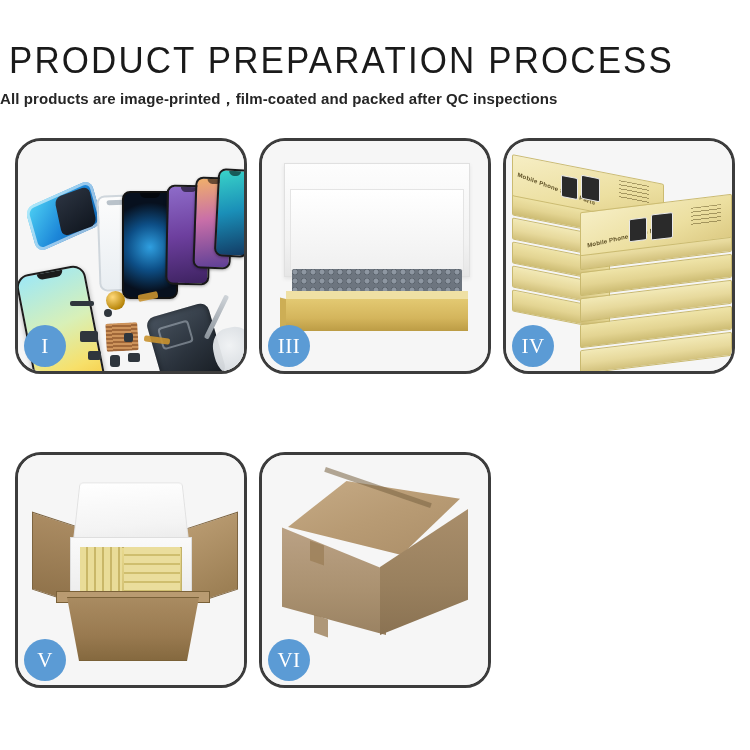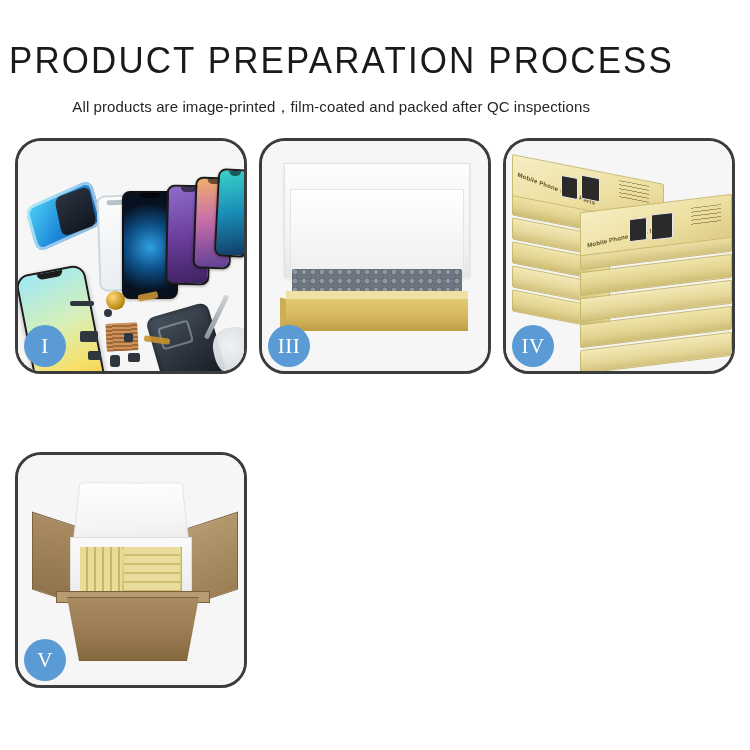--- a/index.html
+++ b/index.html
@@ -14,39 +14,39 @@
     font-family: "Liberation Sans", sans-serif;
     position: relative;
   }
 
   
   #header {
     position: absolute;
     top: 0; left: 0;
     width: 598px;
     height: 128px;
-    text-align: right;
+    text-align: left;
   }
   #page-title {
     margin: 0;
     padding-top: 42px;
     font-size: 36px;
     font-weight: 400;
     letter-spacing: 2.2px;
     color: #1a1a1a;
     font-family: "Liberation Sans Narrow", "Liberation Sans", sans-serif;
     transform: scaleX(0.97);
     white-space: nowrap;
     line-height: 38px;
   }
   #page-subtitle {
-    margin: 8px;
+    margin: 0;
     padding-top: 10px;
     font-size: 15px;
-    font-weight: 400;
+    font-weight: 700;
     color: #262626;
     letter-spacing: 0.1px;
     white-space: nowrap;
     line-height: 18px;
   }
 
   
   #panel-grid {
     position: absolute;
     top: 138px;
@@ -577,14 +577,25 @@
       <div class="p5-foambox"></div>
       <div class="p5-content"></div>
       <div class="p5-contentL"></div>
       <div class="p5-contentR"></div>
       <div class="p5-rim"></div>
       <div class="p5-front"></div>
     </div>
     <div class="badge">V</div>
   </div>
 
+  <div class="panel">
+    <div class="panel-scene">
+      <div class="p6-top"></div>
+      <div class="p6-left"></div>
+      <div class="p6-right"></div>
+      <div class="p6-seam"></div>
+      <div class="p6-tape" style="left:48px;top:88px;width:14px;height:20px;transform:skewY(20deg);"></div>
+      <div class="p6-tape" style="left:52px;top:162px;width:14px;height:18px;transform:skewY(20deg);"></div>
+    </div>
+    <div class="badge">VI</div>
+  </div>
 
 </div>
 
 </body></html>

